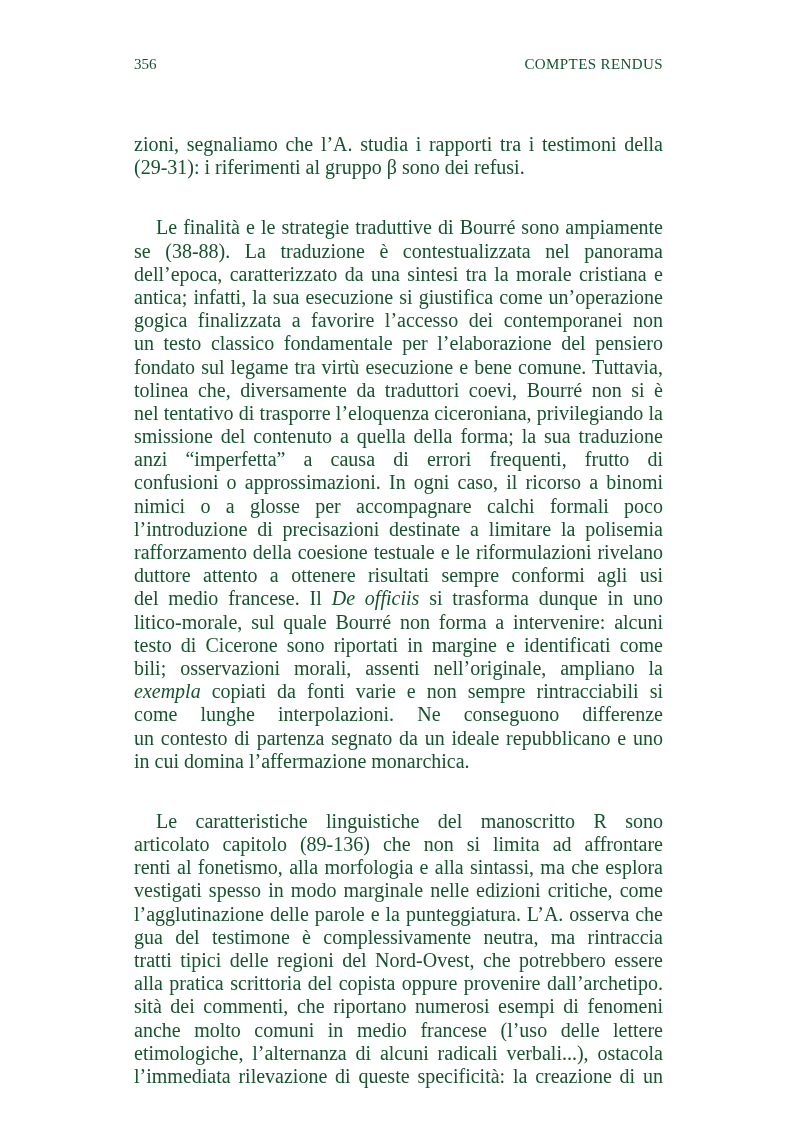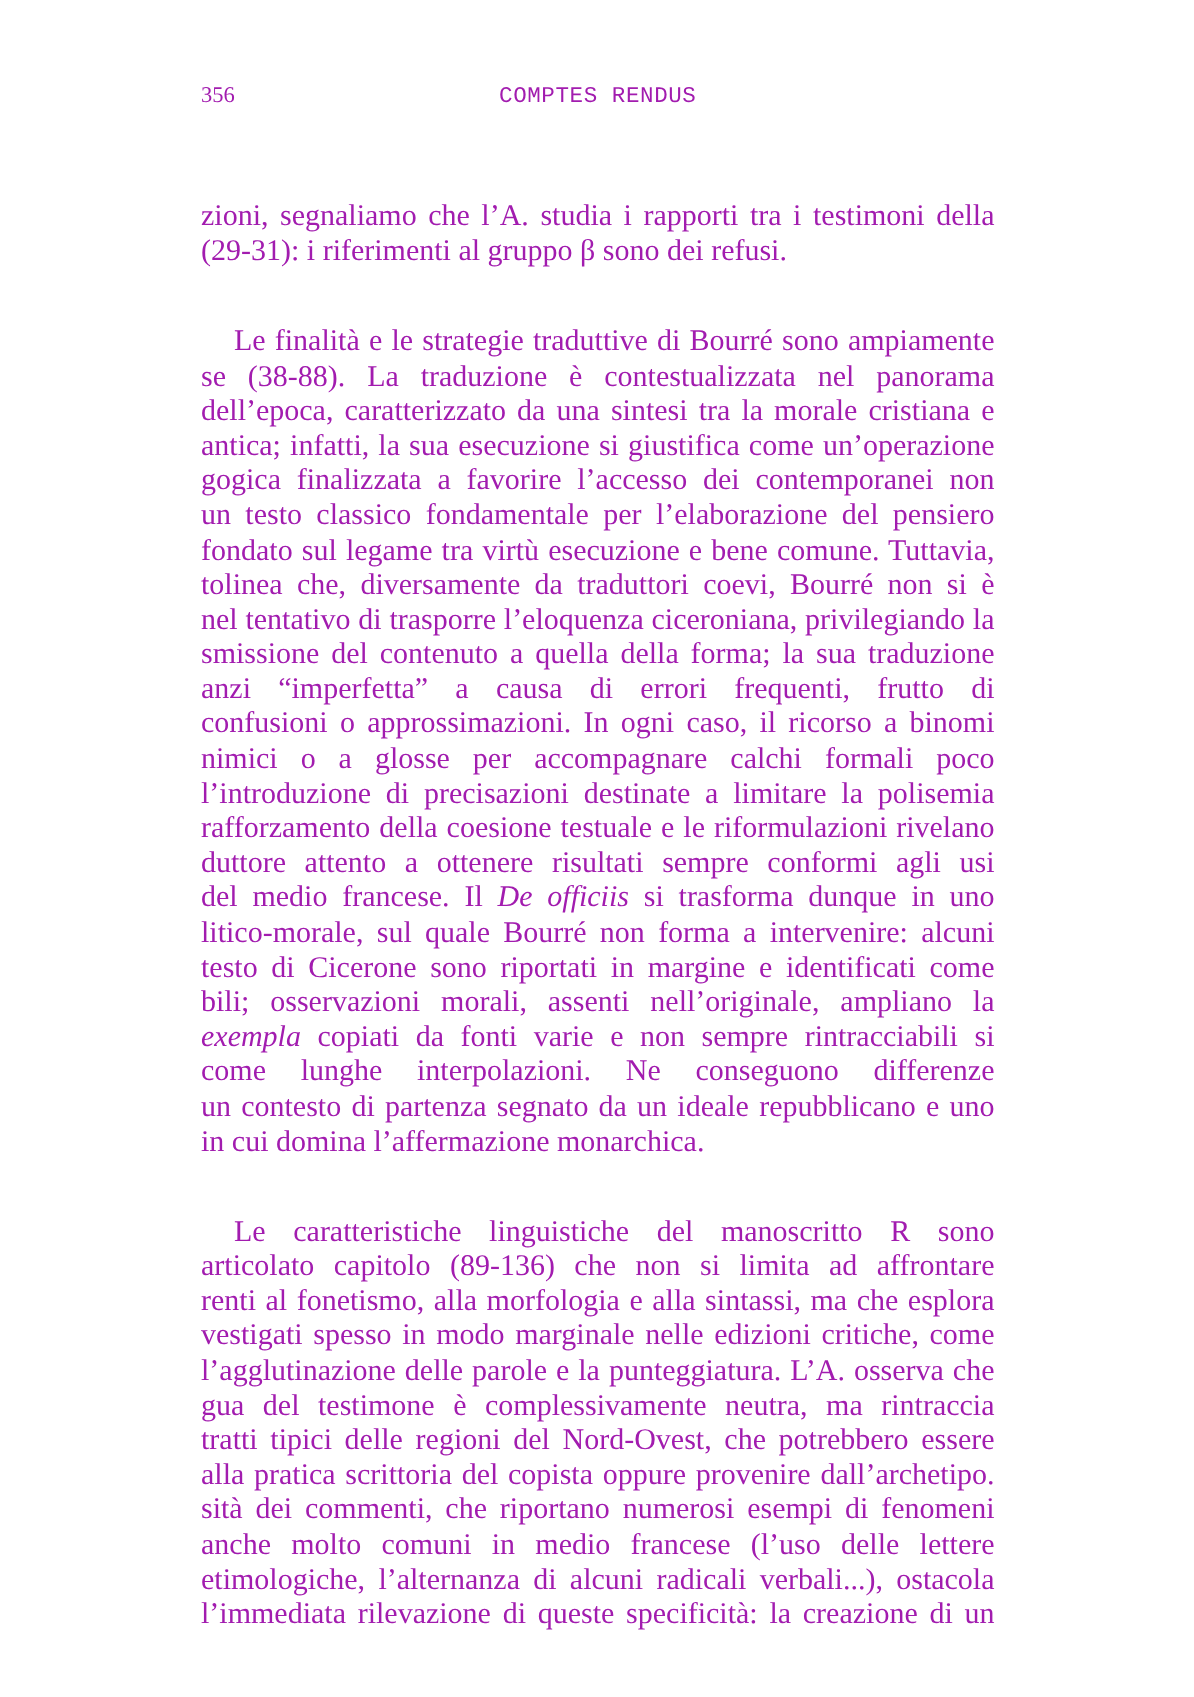--- a/index.html
+++ b/index.html
@@ -6,41 +6,40 @@
     margin: 0;
     padding: 0;
     background: #ffffff;
   }
   .page {
     position: relative;
     width: 796px;
     height: 1131px;
     background: #ffffff;
     font-family: "Liberation Serif", "DejaVu Serif", serif;
-    color: #a21caf;
+    color: #14532d;
     overflow: hidden;
   }
   .running-head {
     position: absolute;
     left: 134px;
     top: 55px;
     width: 529px;
     font-size: 15px;
     line-height: 19px;
   }
   .page-num {
     position: absolute;
     left: 0;
     top: 0;
   }
   .running-title {
     display: block;
-    text-align: center;
+    text-align: right;
     letter-spacing: 0.4px;
-    font-family: Liberation Mono, monospace;
   }
   .text-block {
     position: absolute;
     left: 134px;
     top: 133px;
     width: 529px;
     font-size: 20px;
   }
   .para {
     margin: 0;

